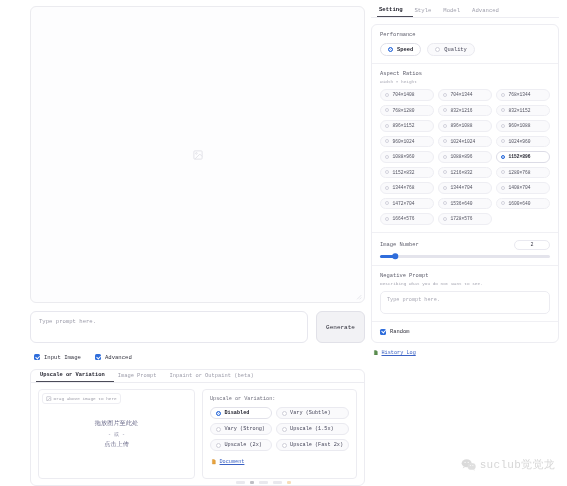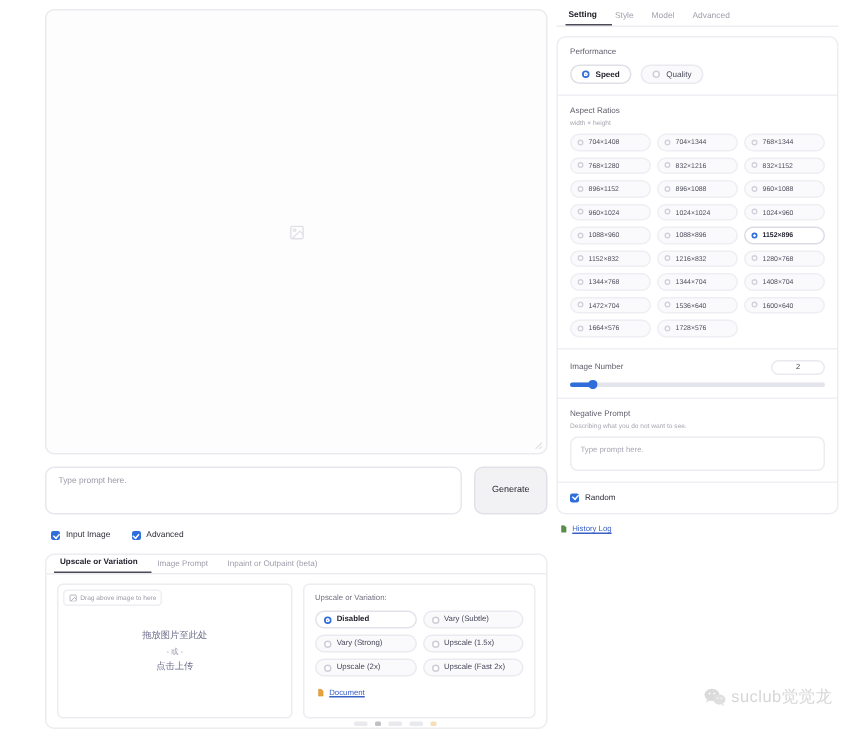--- a/index.html
+++ b/index.html
@@ -2,21 +2,21 @@
 <html><head>
 <meta charset="utf-8">
 <style>
   * { box-sizing: border-box; margin: 0; padding: 0; }
   html, body {
     width: 567px; height: 486px;
     background: #ffffff;
     font-family: "Liberation Sans", sans-serif;
     overflow: hidden;
   }
-  .app { position: relative; width: 567px; height: 486px; display: flex; }
+  .app { position: relative; width: 567px; height: 486px; display: flex; font-family: Liberation Mono, monospace; }
 
   
   .left-col {
     width: 371px; height: 486px;
     padding: 6px 6px 0 30px;
     display: flex; flex-direction: column;
     position: relative;
   }
   .canvas {
     flex: 0 0 auto;

